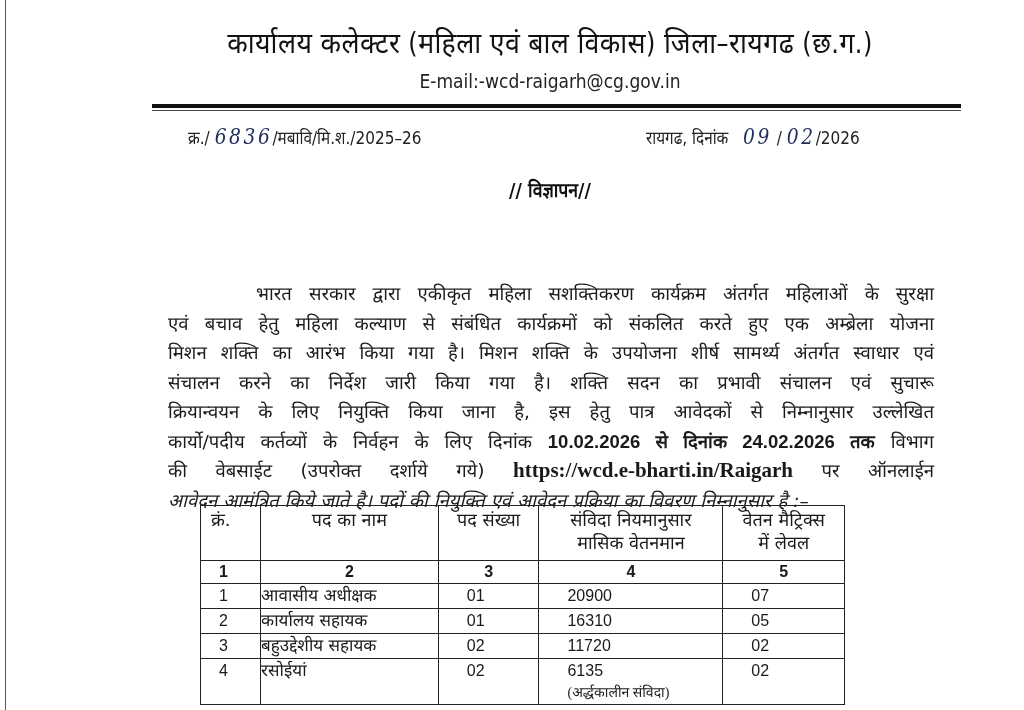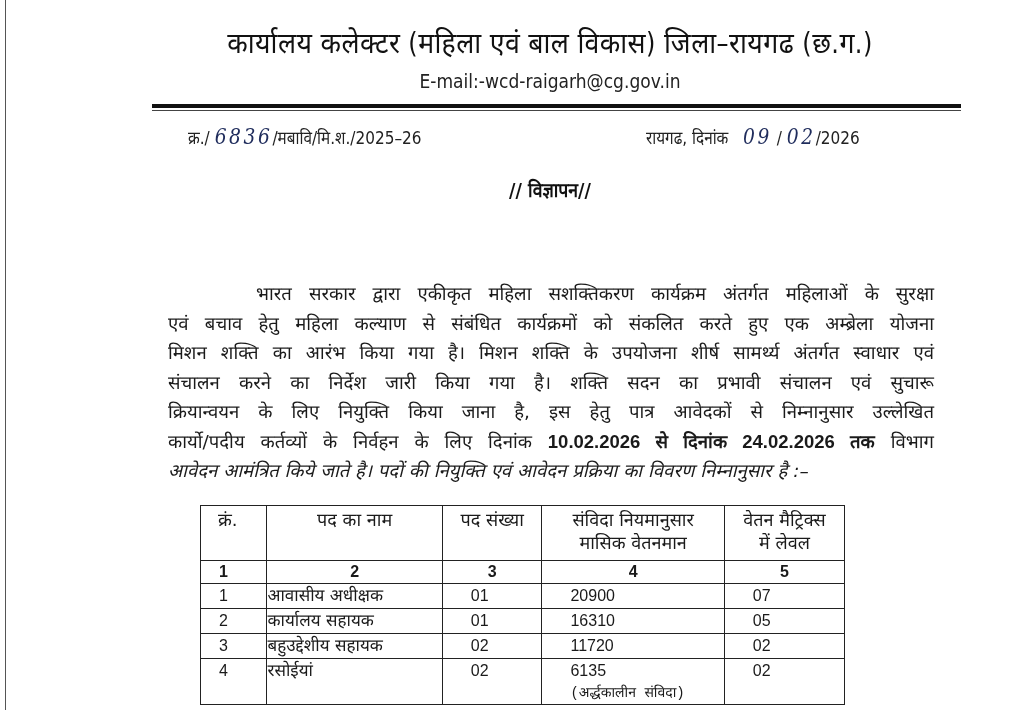--- a/index.html
+++ b/index.html
@@ -76,29 +76,29 @@
 
     table.posts {
       position: absolute; left: 200px; top: 505px;
       border-collapse: collapse;
       font-family: "DejaVu Sans", sans-serif; color: #1a1a1a;
     }
     table.posts td, table.posts th {
       border: 1.5px solid #222; padding: 0; font-weight: normal;
     }
     table.posts th { font-size: 18px; vertical-align: top; text-align: center; line-height: 23px; padding-top: 2px; height: 52px; }
-    table.posts th.c1 { text-align: left; padding-left: 17px; }
+    table.posts th.c1 { text-align: left; padding-left: 10px; }
     table.posts tr.nums td { height: 22px; font-weight: bold; font-size: 16px; text-align: center; font-family: "Liberation Sans", sans-serif; }
     table.posts tr.nums td.c1 { text-align: left; padding-left: 18px; }
     table.posts tr.row td { height: 24px; font-size: 16px; text-align: left; vertical-align: top; font-family: "Liberation Sans", sans-serif; }
     table.posts tr.row td.name { font-size: 17px; font-family: "DejaVu Sans", sans-serif; line-height: 22px; }
     table.posts tr.row td.c1 { text-align: left; padding-left: 18px; line-height: 24px; }
     table.posts tr.row td.num { line-height: 24px; padding-left: 28px; }
     table.posts tr.row.tall td { height: 45px; }
-    .note { display: block; font-size: 14px; font-family: Liberation Mono, monospace; line-height: 20px; }
+    .note { display: block; font-size: 14px; font-family: Liberation Serif, serif; line-height: 20px; }
     .w1 { width: 52px; } .w2 { width: 188px; } .w3 { width: 105px; margin-left: 29px; } .w4 { width: 192px; } .w5 { width: 128px; }
   </style>
 </head>
 <body>
 
 <div class="left-edge"></div>
 
 <div class="page">
 
   <div class="title">कार्यालय कलेक्टर (महिला एवं बाल विकास) जिला–रायगढ (छ.ग.)</div>
@@ -118,20 +118,21 @@
 
   <div class="heading">// विज्ञापन//</div>
 
   <div class="para">
     <span class="line first">भारत सरकार द्वारा एकीकृत महिला सशक्तिकरण कार्यक्रम अंतर्गत महिलाओं के सुरक्षा</span>
     <span class="line">एवं बचाव हेतु महिला कल्याण से संबंधित कार्यक्रमों को संकलित करते हुए एक अम्ब्रेला योजना</span>
     <span class="line">मिशन शक्ति का आरंभ किया गया है। मिशन शक्ति के उपयोजना शीर्ष सामर्थ्य अंतर्गत स्वाधार एवं</span>
     <span class="line">संचालन करने का निर्देश जारी किया गया है। शक्ति सदन का प्रभावी संचालन एवं सुचारू</span>
     <span class="line">क्रियान्वयन के लिए नियुक्ति किया जाना है, इस हेतु पात्र आवेदकों से निम्नानुसार उल्लेखित</span>
     <span class="line"><span>कार्यो/पदीय कर्तव्यों के निर्वहन के लिए दिनांक </span><b>10.02.2026</b><b> से </b><b>दिनांक </b><b>24.02.2026</b><b> तक</b><span> विभाग</span></span>
+    <span class="line"><span>की वेबसाईट (उपरोक्त दर्शाये गये) </span><span class="url">https://wcd.e-bharti.in/Raigarh</span><span> पर ऑनलाईन</span></span>
     <span class="line last">आवेदन आमंत्रित किये जाते है। पदों की नियुक्ति एवं आवेदन प्रक्रिया का विवरण निम्नानुसार है :–</span>
   </div>
 
   <table class="posts">
     <tbody>
         <tr>
       <th class="c1 w1">क्रं.</th>
       <th class="w2">पद का नाम</th>
       <th class="w3">पद संख्या</th>
       <th class="w4"><span>संविदा नियमानुसार</span><br><span>मासिक वेतनमान</span></th>

